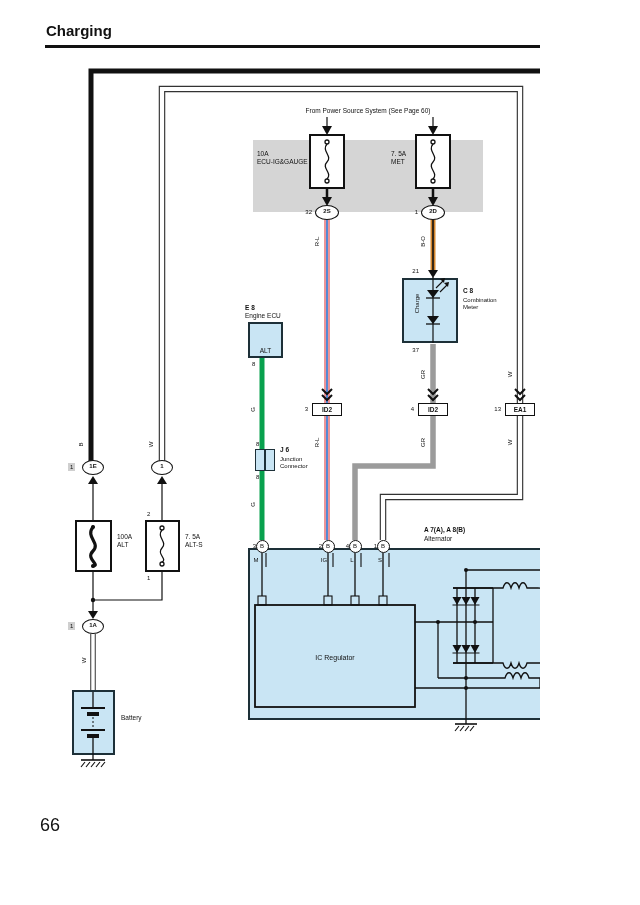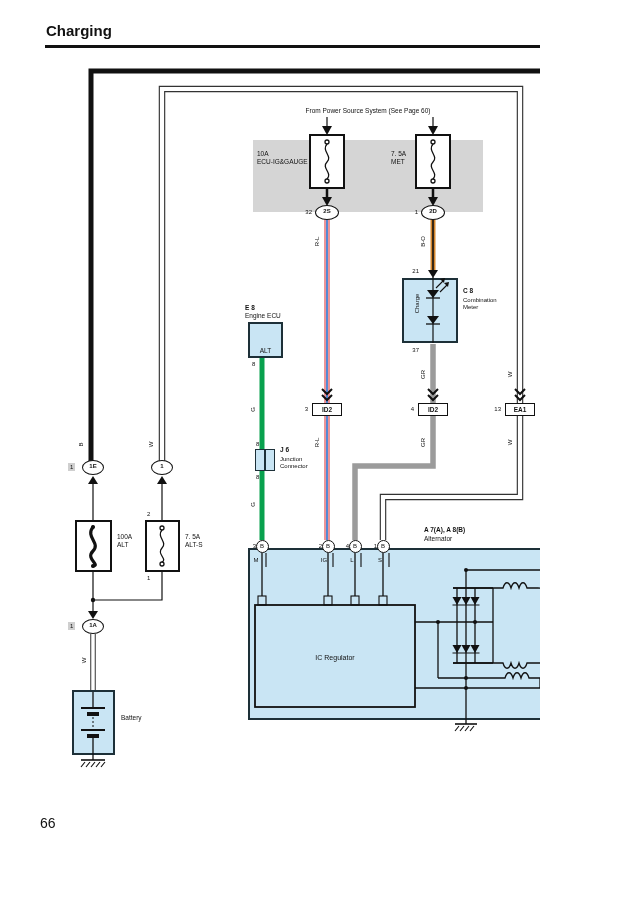--- a/index.html
+++ b/index.html
@@ -24,21 +24,21 @@
   .chip{background:#cfcfcf;padding:0 2px;}
   svg{position:absolute;left:0;top:0;}
 </style>
 </head>
 <body>
 
 <div id="canvas">
 
   <div class="abs b" style="left:46px;top:22px;font-size:15px;">Charging</div>
   <div class="abs" style="left:45px;top:45px;width:550px;height:2.5px;background:#111;"></div>
-  <div class="abs" style="left:40px;top:815px;font-size:14px;">66</div>
+  <div class="abs" style="left:40px;top:815px;font-size:18px;">66</div>
 
   <div class="abs" style="left:253px;top:140px;width:230px;height:72px;background:#d5d5d5;"></div>
   <div class="abs sm7 center" style="left:253px;top:107px;width:230px;">From Power Source System (See Page 60)</div>
 
   <svg width="640" height="905">
 
     <g stroke="#111" stroke-width="1.2" fill="none">
       <path d="M 327,117 V 126 M 433,117 V 126"></path>
       <path d="M 93,482 V 522 M 162,482 V 522"></path>
       <path d="M 93,570 V 600 H 162 V 570"></path>

